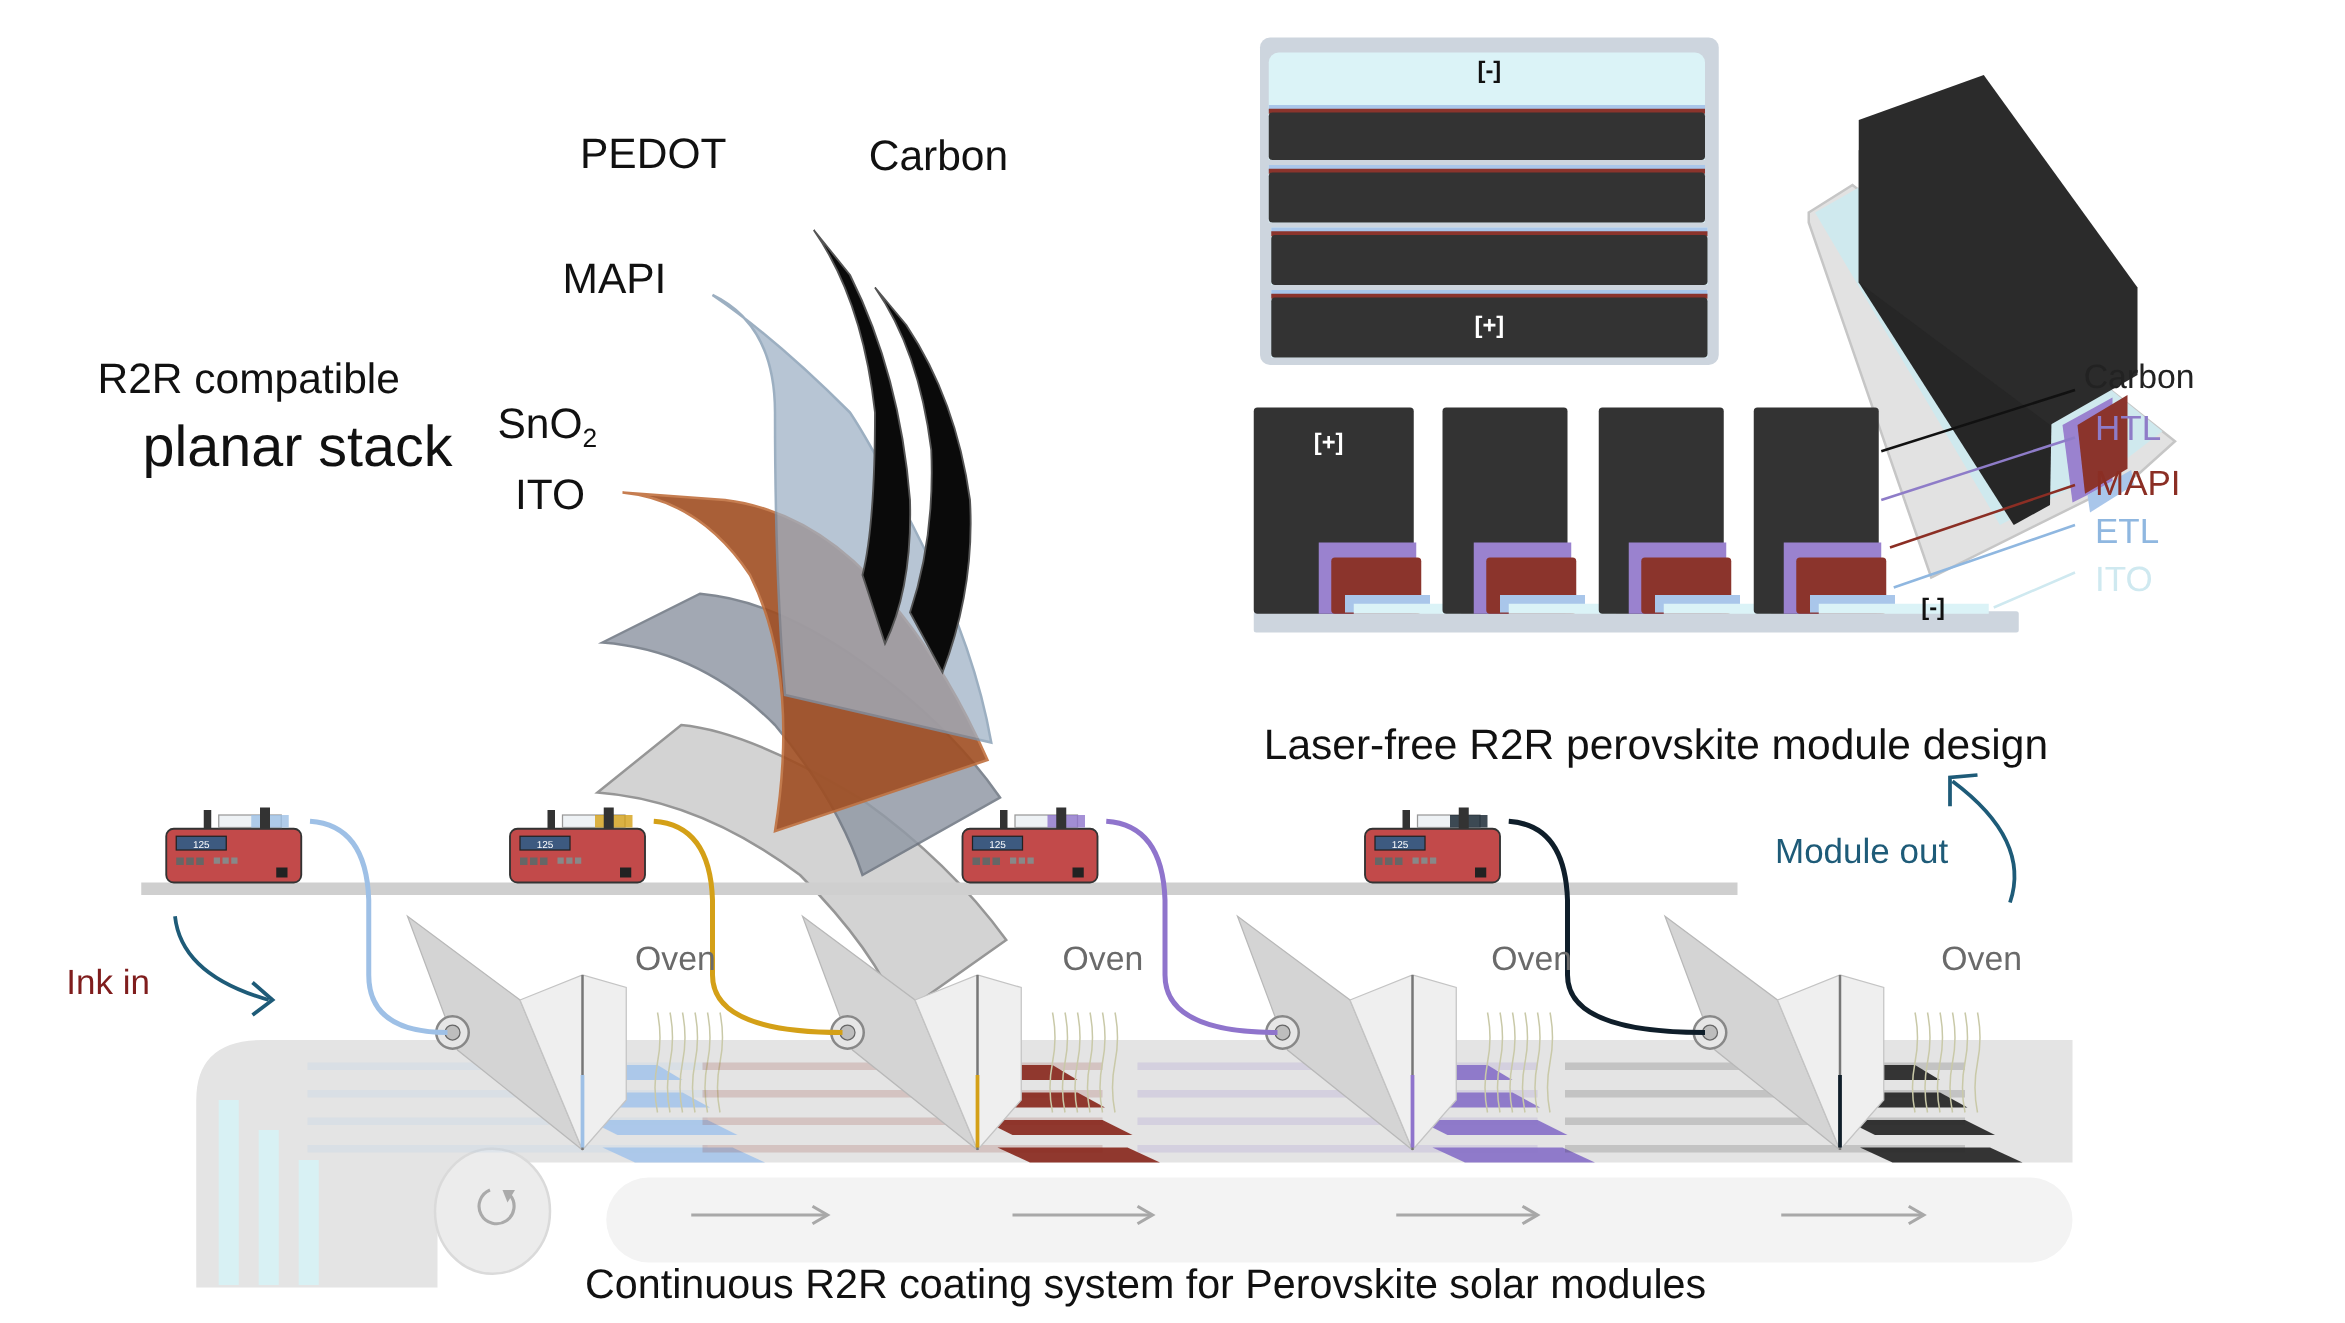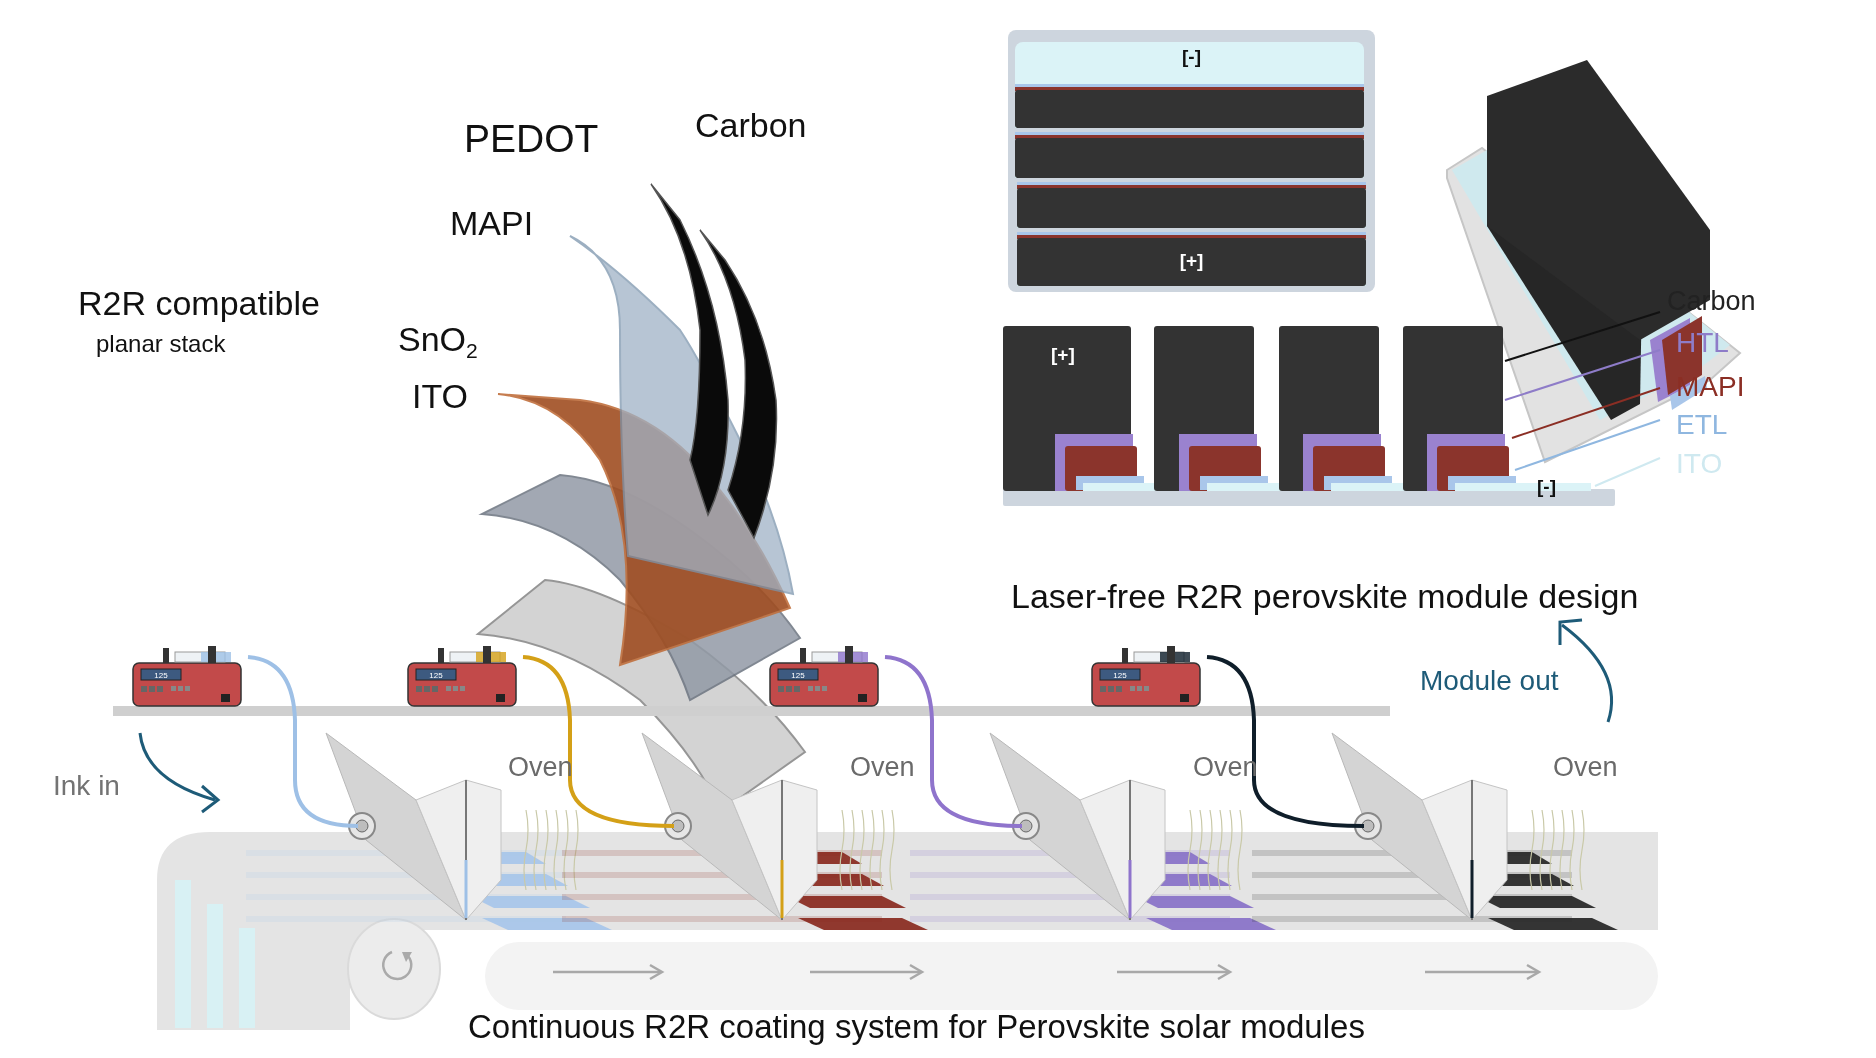--- a/index.html
+++ b/index.html
@@ -7,37 +7,37 @@
   .abs{position:absolute;}
   .lbl{position:absolute;color:#111;white-space:nowrap;font-family:"Liberation Sans",sans-serif;}
   svg{position:absolute;left:0;top:0;}
   .sub{font-size:0.62em;vertical-align:-0.35em;}
 </style>
 </head>
 <body>
 
 <div>
   <div class="lbl" style="left:78px;top:284px;font-size:34px;text-align:center;">R2R compatible</div>
-  <div class="lbl" style="left:96px;top:330px;font-size:24px;">planar stack</div>
+  <div class="lbl" style="left:114px;top:330px;font-size:46px;">planar stack</div>
 
   <svg width="1876" height="1058">
 
     <path d="M478,634 Q560,640 640,700 Q700,760 720,812 L805,752 Q760,690 690,640 Q600,585 545,580 Z" fill="#cfcfcf" stroke="#8b8b8b" stroke-width="2" opacity="0.9"></path>
 
     <path d="M482,514 Q560,520 620,580 Q670,640 690,700 L800,638 Q760,580 690,530 Q620,480 560,475 Z" fill="#929aa6" stroke="#6c7480" stroke-width="2" opacity="0.85"></path>
 
     <path d="M498,394 Q560,400 600,460 Q640,540 620,665 L790,608 Q760,540 720,490 Q660,410 580,400 Z" fill="#a04e22" stroke="#c0703e" stroke-width="2" opacity="0.9"></path>
 
     <path d="M570,236 Q620,260 620,330 Q620,460 628,556 L793,594 Q780,520 740,440 Q700,360 680,330 Q620,270 570,236 Z" fill="#9fb2c6" stroke="#7c95ad" stroke-width="2" opacity="0.75"></path>
 
     <path d="M651,184 Q690,240 700,330 Q700,420 690,460 L708,515 Q730,470 728,400 Q720,300 680,220 Z" fill="#0a0a0a" stroke="#555" stroke-width="1.5"></path>
     <path d="M700,230 Q735,280 745,360 Q748,430 728,490 L754,538 Q780,470 776,400 Q765,320 725,260 Z" fill="#0a0a0a" stroke="#555" stroke-width="1.5"></path>
   </svg>
 
-  <div class="lbl" style="left:464px;top:104px;font-size:39px;margin-top:13px;">PEDOT</div>
+  <div class="lbl" style="left:464px;top:104px;font-size:34px;">PEDOT</div>
   <div class="lbl" style="left:695px;top:106px;font-size:34px;">Carbon</div>
   <div class="lbl" style="left:450px;top:204px;font-size:34px;">MAPI</div>
   <div class="lbl" style="left:398px;top:288px;font-size:34px;margin-top:32px;"><span>SnO</span><span class="sub">2</span></div>
   <div class="lbl" style="left:412px;top:377px;font-size:34px;">ITO</div>
 </div>
 
 <div>
 
   <div class="abs" style="left:1008px;top:30px;width:367px;height:262px;background:#cdd5de;border-radius:8px;">
     <div class="abs" style="left:7px;top:12px;width:349px;height:50px;background:#dbf3f7;border-radius:8px 8px 0 0;"></div>
@@ -308,21 +308,21 @@
         </g>
       </g>
 
     <path d="M140,733 Q145,780 215,800" fill="none" stroke="#1e5b78" stroke-width="3"></path>
     <polyline points="202,786 218,800 202,812" fill="none" stroke="#1e5b78" stroke-width="3"></polyline>
 
     <path d="M1608,722 Q1625,672 1562,625" fill="none" stroke="#1e5b78" stroke-width="3"></path>
     <polyline points="1560,645 1560,622 1582,620" fill="none" stroke="#1e5b78" stroke-width="3"></polyline>
   </svg>
 
-  <div class="lbl" style="left:53px;top:770px;font-size:28px;color:#737373;">Ink in</div>
+  <div class="lbl" style="left:53px;top:770px;font-size:28px;color:#7f1d1d;">Ink in</div>
   <div class="lbl" style="left:1420px;top:665px;font-size:28px;color:#1e5b78;">Module out</div>
 
   <div class="lbl" style="left:508px;top:752px;font-size:27px;color:#6a6a6a;">Oven</div>
   <div class="lbl" style="left:850px;top:752px;font-size:27px;color:#6a6a6a;">Oven</div>
   <div class="lbl" style="left:1193px;top:752px;font-size:27px;color:#6a6a6a;">Oven</div>
   <div class="lbl" style="left:1553px;top:752px;font-size:27px;color:#6a6a6a;">Oven</div>
 
   <div class="lbl" style="left:468px;top:1008px;font-size:33px;">Continuous R2R coating system for Perovskite solar modules</div>
 </div>
 

